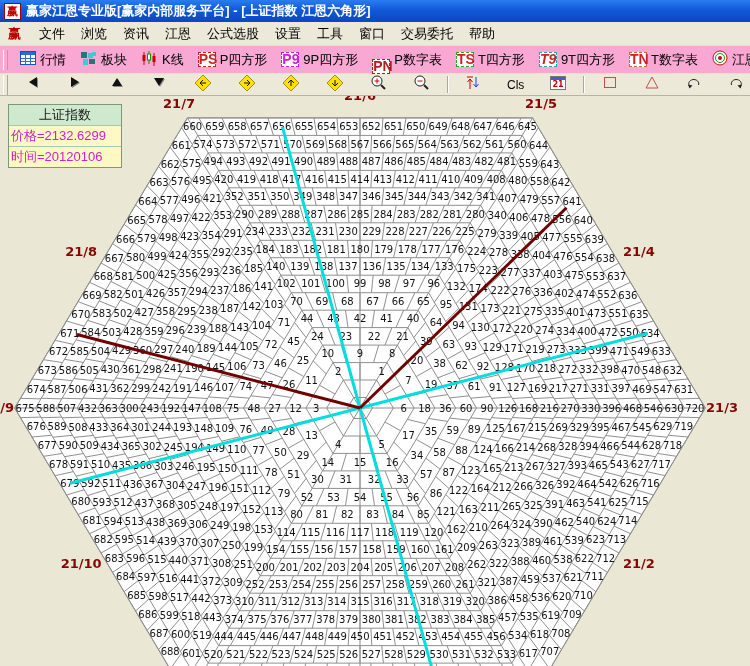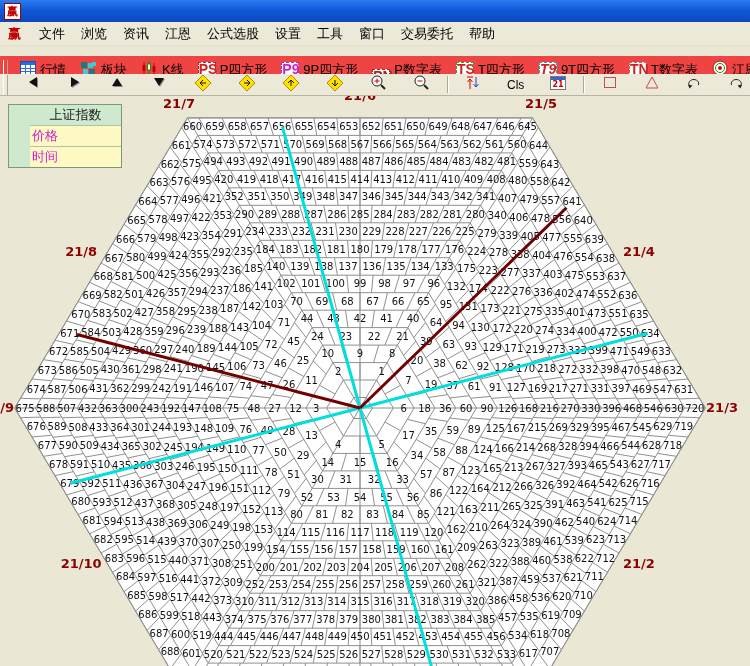--- a/index.html
+++ b/index.html
@@ -14,36 +14,36 @@
   #titlebar{top:0;height:22px;background:linear-gradient(180deg,#2a7cf0 0%,#1159d8 45%,#0b47bd 100%);
     display:flex;align-items:center;padding:0 4px;color:#fff;font-weight:bold;font-size:13px;}
   #title-icon{width:15px;height:15px;background:#fff;border:1px solid #9b0000;color:#c00000;
     font-size:11px;font-weight:bold;line-height:14px;text-align:center;margin-right:5px;flex:none;}
   
   #menubar{top:22px;height:24px;background:#ece9d8;display:flex;align-items:center;
     font-size:13px;border-bottom:1px solid #e3dfcc;}
   #menu-logo{color:#c00000;font-weight:bold;margin:0 10px 0 8px;}
   .menu-item{padding:2px 8px;cursor:default;}
   
-  #toolbar1{top:56px;height:28px;background:#ef4444;display:flex;align-items:center;
+  #toolbar1{top:46px;height:28px;background:#f9a8d4;display:flex;align-items:center;
     border-bottom:1px solid #e6e2d0;font-size:13px;justify-content:space-between;}
   .grip{width:3px;height:20px;border-left:1px solid #fff;border-right:1px solid #aca899;margin:0 5px 0 3px;flex:none;}
   .tb-btn{display:flex;align-items:center;gap:4px;padding:2px 5px;margin:0 2px;white-space:nowrap;}
   .boxicon{display:inline-block;width:16px;height:13px;font-size:14px;font-weight:bold;
     line-height:13px;text-align:center;background:#fff;letter-spacing:0;}
   
   #toolbar2{top:74px;height:22px;background:#ece9d8;display:flex;align-items:center;
     border-bottom:1px solid #b8b4a2;}
   .tb2-btn{width:22px;height:19px;display:flex;align-items:center;justify-content:center;margin:0 13px;}
   .tb2-sep{width:2px;height:17px;border-left:1px solid #aca899;border-right:1px solid #fff;margin:0 4px;}
   .cls-label{font-size:12px;color:#000;}
   
   #info-panel{position:absolute;left:8px;top:104px;width:112px;z-index:3;
     border:1px solid #7a997a;background:#cfe9cf;font-size:13px;}
-  #info-panel .row{height:20px;line-height:20px;padding:0 2px;border-top:1px solid #a8c6a8;overflow:hidden;margin-left:21px;}
+  #info-panel .row{height:20px;line-height:20px;padding:0 2px;border-top:1px solid #a8c6a8;overflow:hidden;}
   #info-panel .row:first-child{border-top:none;text-align:center;color:#1a1a1a;}
   .row.blue{background:#fef9c3;color:#cc22cc;}
   .row.green{background:#cfe9cf;color:#cc22cc;}
   svg text{font-family:"DejaVu Sans","Liberation Sans",sans-serif;}
 </style>
 </head>
 <body>
 
 <svg id="chart-svg" width="750" height="666">
     <rect x="0" y="0" width="750" height="666" fill="#ebe7d5"></rect>
@@ -1513,20 +1513,21 @@
       <text x="179.0" y="107.9">21/7</text>
       <text x="81.1" y="255.8">21/8</text>
       <text x="-2.0" y="412.0">21/9</text>
       <text x="81.1" y="568.2">21/10</text>
       <text x="638.9" y="568.2">21/2</text>
     </g>
   </svg>
 
 <div class="bar" id="titlebar">
   <span id="title-icon">赢</span>
+  <span>赢家江恩专业版[赢家内部服务平台] - [上证指数 江恩六角形]</span>
 </div>
 
 <div class="bar" id="menubar">
   <span id="menu-logo">赢</span>
 <span class="menu-item">文件</span>
     <span class="menu-item">浏览</span>
     <span class="menu-item">资讯</span>
     <span class="menu-item">江恩</span>
     <span class="menu-item">公式选股</span>
     <span class="menu-item">设置</span>

